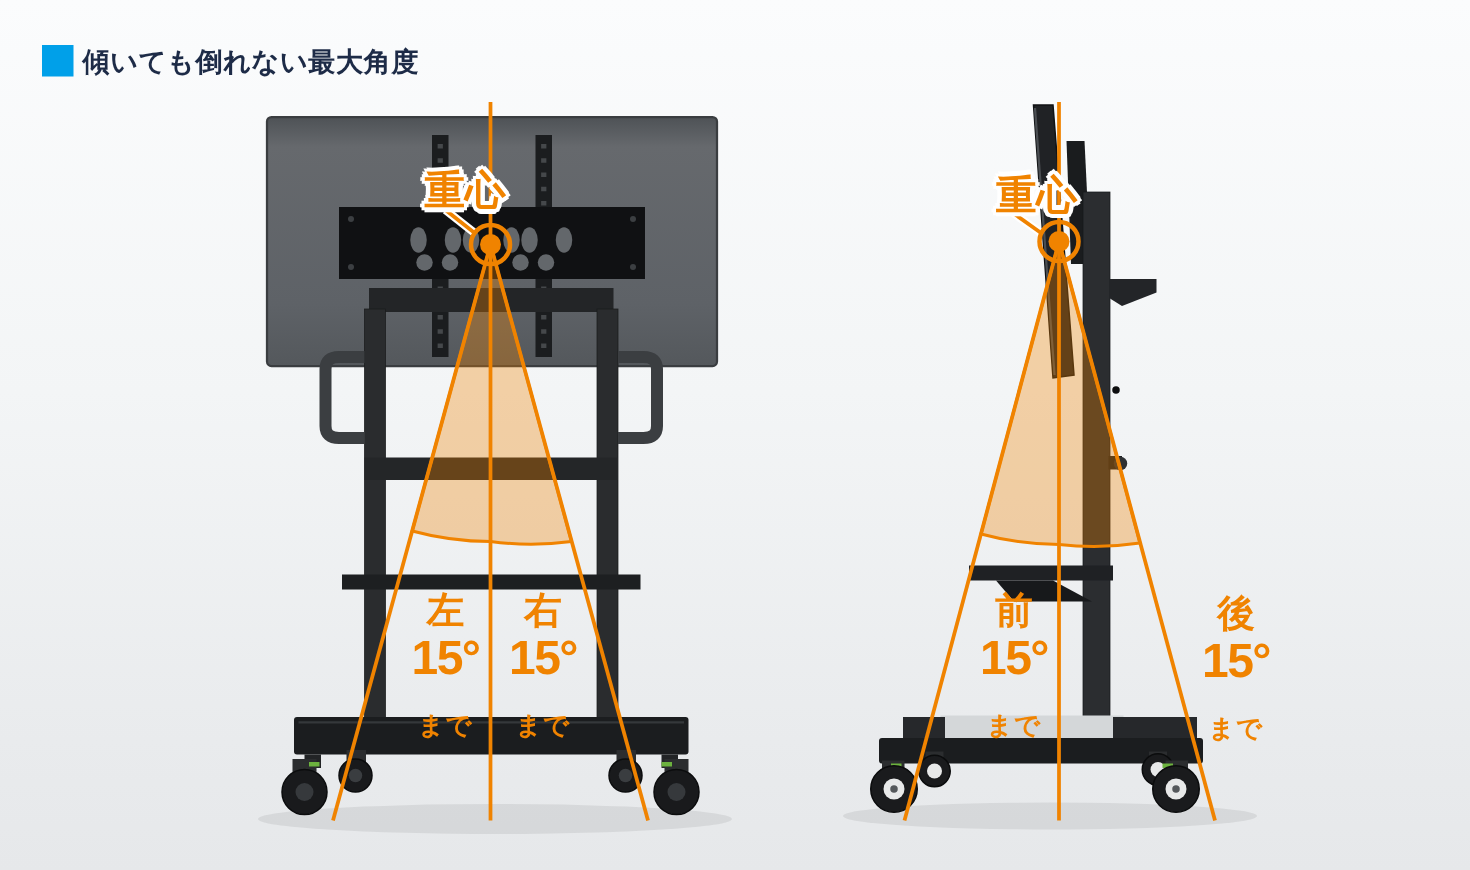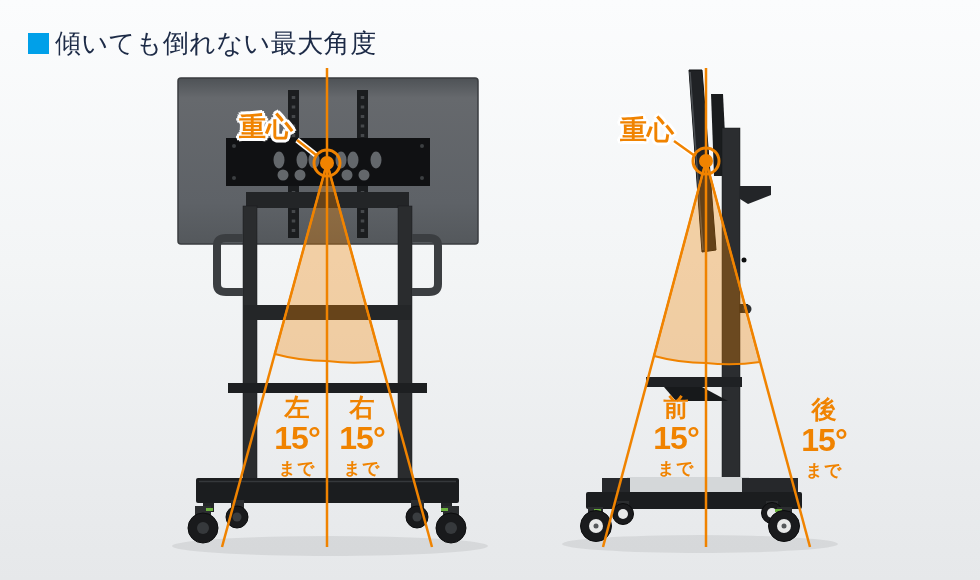--- a/index.html
+++ b/index.html
@@ -4,38 +4,39 @@
 <style>
   html,body{margin:0;padding:0;}
   body{font-family:"Liberation Sans","DejaVu Sans",sans-serif;}
   .stage{
     position:relative;width:980px;height:580px;overflow:hidden;
     background:linear-gradient(180deg,#fbfcfd 0%,#f3f5f6 45%,#e9ebed 85%,#e6e8ea 100%);
   }
   
   .header{position:absolute;left:28px;top:30px;display:flex;align-items:center;gap:6px;}
   .header .bullet{width:21px;height:21px;background:#00a0e9;flex:0 0 auto;}
-  .header .title{font-size:26px;font-weight:400;color:#1d2b47;letter-spacing:0.5px;line-height:1;}
+  .header .title{font-size:18px;font-weight:700;color:#1d2b47;letter-spacing:0.5px;line-height:1;}
   
   .art{position:absolute;left:0;top:0;width:980px;height:580px;}
   
   .cog-label{
     position:absolute;transform:translateX(-50%);
     color:#f08300;font-size:27px;font-weight:800;line-height:1;white-space:nowrap;
     text-shadow:-3px 0 0 #fff,3px 0 0 #fff,0 -3px 0 #fff,0 3px 0 #fff,
                 -2px -2px 0 #fff,2px -2px 0 #fff,-2px 2px 0 #fff,2px 2px 0 #fff;
+    margin-left:44px;
   }
   
   .angle-label{
     position:absolute;transform:translateX(-50%);
     color:#f08300;font-weight:800;text-align:center;line-height:1;white-space:nowrap;
   }
   .angle-label .dir{display:block;font-size:25px;}
   .angle-label .deg{display:block;font-size:32px;margin-top:2px;letter-spacing:-1px;}
-  .angle-label .lim{display:block;font-size:17px;margin-top:6px;letter-spacing:1px;}
+  .angle-label .lim{display:block;font-size:17px;margin-top:21px;letter-spacing:1px;}
 </style>
 </head>
 <body>
 
 <div class="stage">
 
   <div class="header">
     <span class="bullet"></span>
     <span class="title">傾いても倒れない最大角度</span>
   </div>

